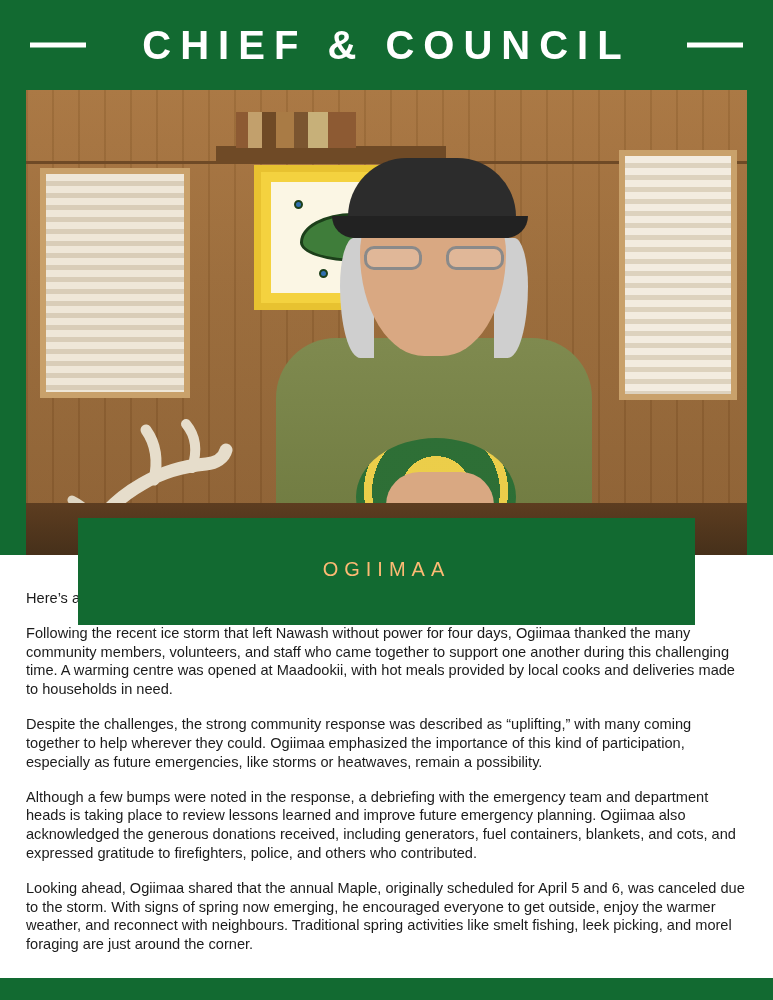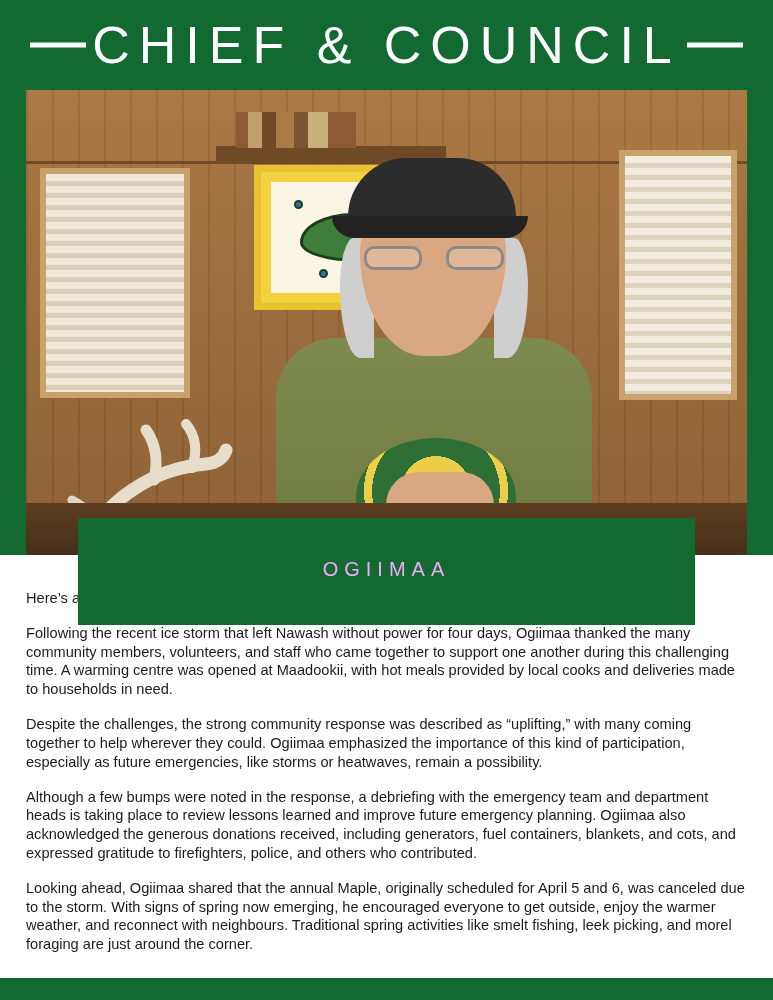--- a/index.html
+++ b/index.html
@@ -35,22 +35,22 @@
     top: 50%;
     width: 56px;
     height: 5px;
     background: #ffffff;
     transform: translateY(-50%);
   }
   .header-rule.left { left: 30px; }
   .header-rule.right { right: 30px; }
   .header-title {
     color: #ffffff;
-    font-size: 52px;
-    font-weight: normal;
+    font-size: 40px;
+    font-weight: bold;
     letter-spacing: 9px;
     text-align: center;
     white-space: nowrap;
   }
 
   
   .hero {
     position: relative;
     width: 100%;
     height: 465px;
@@ -190,21 +190,21 @@
     width: 617px;
     height: 107px;
     background: #126A31;
     display: flex;
     flex-direction: column;
     align-items: center;
     justify-content: center;
     z-index: 5;
   }
   .nameplate-role {
-    color: #f0abfc;
+    color: #fdba74;
     font-size: 20px;
     letter-spacing: 6px;
     font-weight: normal;
     margin-bottom: 4px;
   }
   .nameplate-name {
     color: #ffffff;
     font-size: 40px;
     font-weight: bold;
     letter-spacing: 1px;

